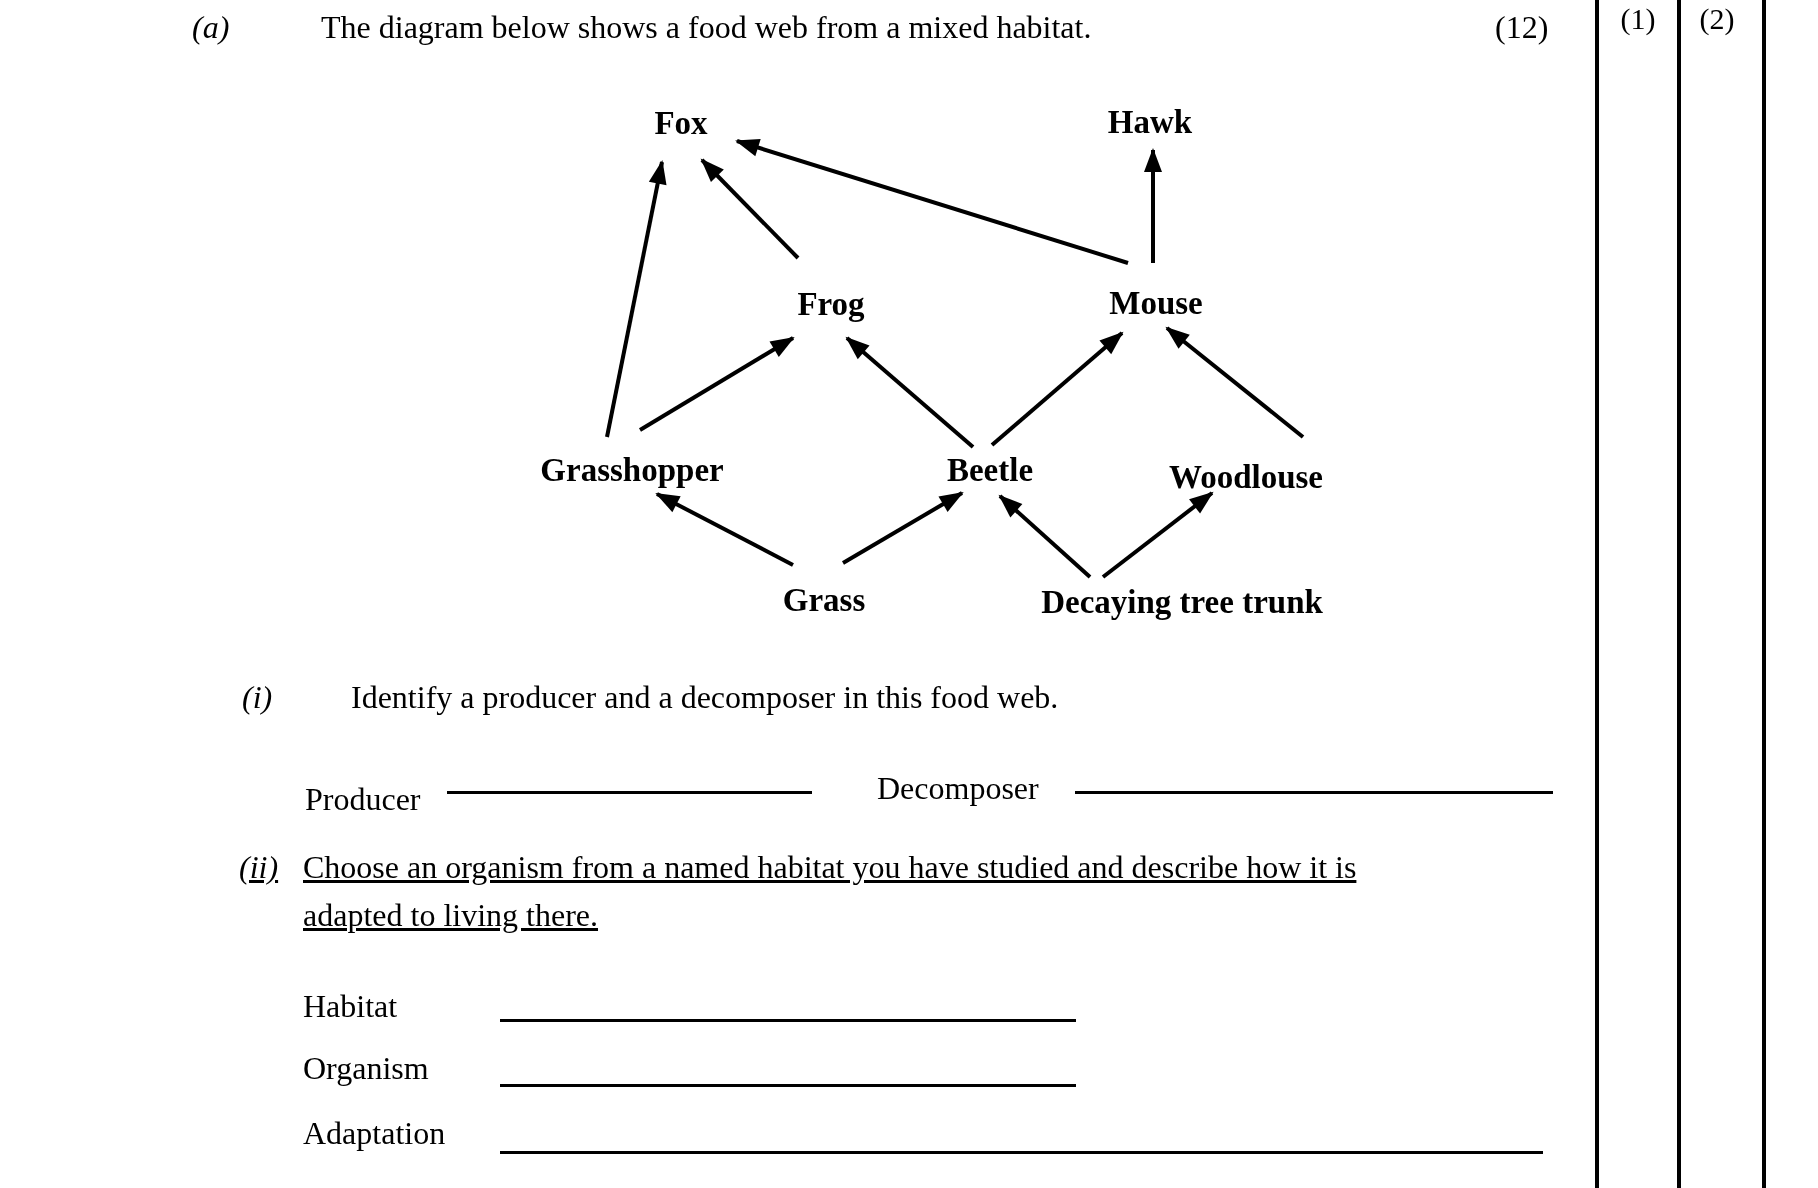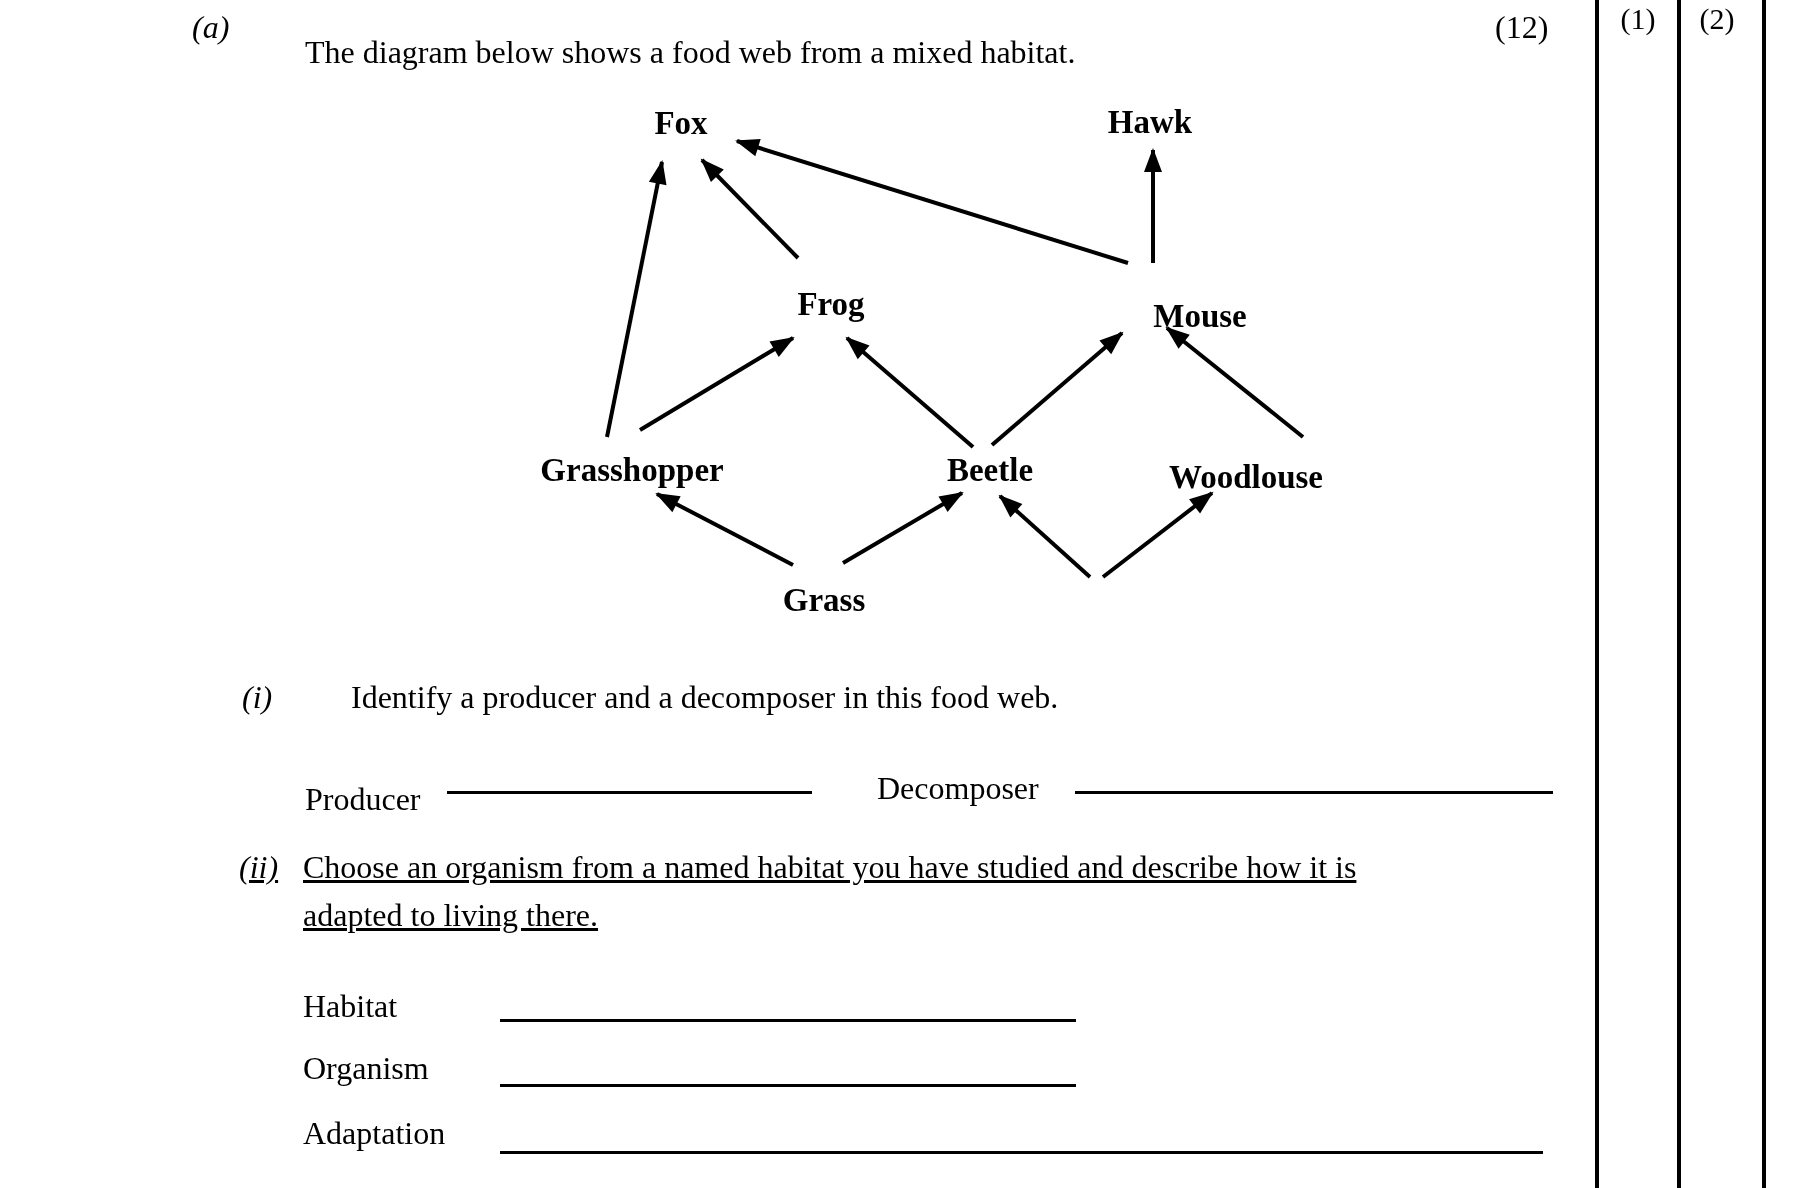--- a/index.html
+++ b/index.html
@@ -22,21 +22,21 @@
   .arrows { position:absolute; left:0; top:0; }
   .arrow { stroke:#000; stroke-width:4; }
   .colhead { position:absolute; text-align:center; font-size:30px; }
 </style>
 </head>
 <body>
 
 <div class="page">
 
   <div class="abs t32 qnum" style="left:192px; top:8px;">(a)</div>
-  <div class="abs t32" style="left:305px; top:8px;margin-top:25px;">The diagram below shows a food web from a mixed habitat.</div>
+  <div class="abs t32" style="left:321px; top:8px;">The diagram below shows a food web from a mixed habitat.</div>
   <div class="abs t32" style="left:1495px; top:8px;">(12)</div>
 
   <div class="vrule" style="left:1595px;"></div>
   <div class="vrule" style="left:1677px;"></div>
   <div class="vrule" style="left:1762px;"></div>
   <div class="colhead" style="left:1599px; width:78px; top:2px;">(1)</div>
   <div class="colhead" style="left:1681px; width:72px; top:2px;">(2)</div>
 
   <div class="abs" style="left:0; top:0; width:1818px; height:832px;" id="diagram">
     <svg class="arrows" width="1818" height="1188" viewBox="0 0 1818 1188" id="arrows-svg">
@@ -54,25 +54,26 @@
         <line x1="992" y1="445" x2="1122" y2="333" class="arrow" marker-end="url(#ah)"></line>
         <line x1="1303" y1="437" x2="1167" y2="328" class="arrow" marker-end="url(#ah)"></line>
         <line x1="793" y1="565" x2="657" y2="494" class="arrow" marker-end="url(#ah)"></line>
         <line x1="843" y1="563" x2="962" y2="493" class="arrow" marker-end="url(#ah)"></line>
         <line x1="1090" y1="577" x2="1000" y2="496" class="arrow" marker-end="url(#ah)"></line>
         <line x1="1103" y1="577" x2="1212" y2="493" class="arrow" marker-end="url(#ah)"></line>
       </svg>
   <div class="node" style="left: 681px; top: 123px;">Fox</div>
       <div class="node" style="left: 1150px; top: 122px;">Hawk</div>
       <div class="node" style="left: 831px; top: 304px;">Frog</div>
-      <div class="node" style="left: 1156px; top: 316px; margin-left: 44px;">Mouse</div>
+      <div class="node" style="left: 1156px; top: 303px;">Mouse</div>
       <div class="node" style="left: 632px; top: 470px;">Grasshopper</div>
       <div class="node" style="left: 990px; top: 470px; font-family: Liberation Serif, serif;">Beetle</div>
       <div class="node" style="left: 1246px; top: 465px; margin-top: 12px;">Woodlouse</div>
       <div class="node" style="left: 824px; top: 600px;">Grass</div>
+      <div class="node" style="left: 1182px; top: 602px;">Decaying tree trunk</div>
     </div>
 
   <div class="abs t32 qnum" style="left:242px; top:678px;">(i)</div>
   <div class="abs t32" style="left:303px; top:678px;margin-left:48px;">Identify a producer and a decomposer in this food web.</div>
 
   <div class="abs t32" style="left:305px; top:756px;margin-top:24px;">Producer</div>
   <div class="blank" style="left:447px; top:791px; width:365px;"></div>
   <div class="abs t32" style="left:877px; top:724px;margin-top:45px;">Decomposer</div>
   <div class="blank" style="left:1075px; top:791px; width:478px;"></div>
 

